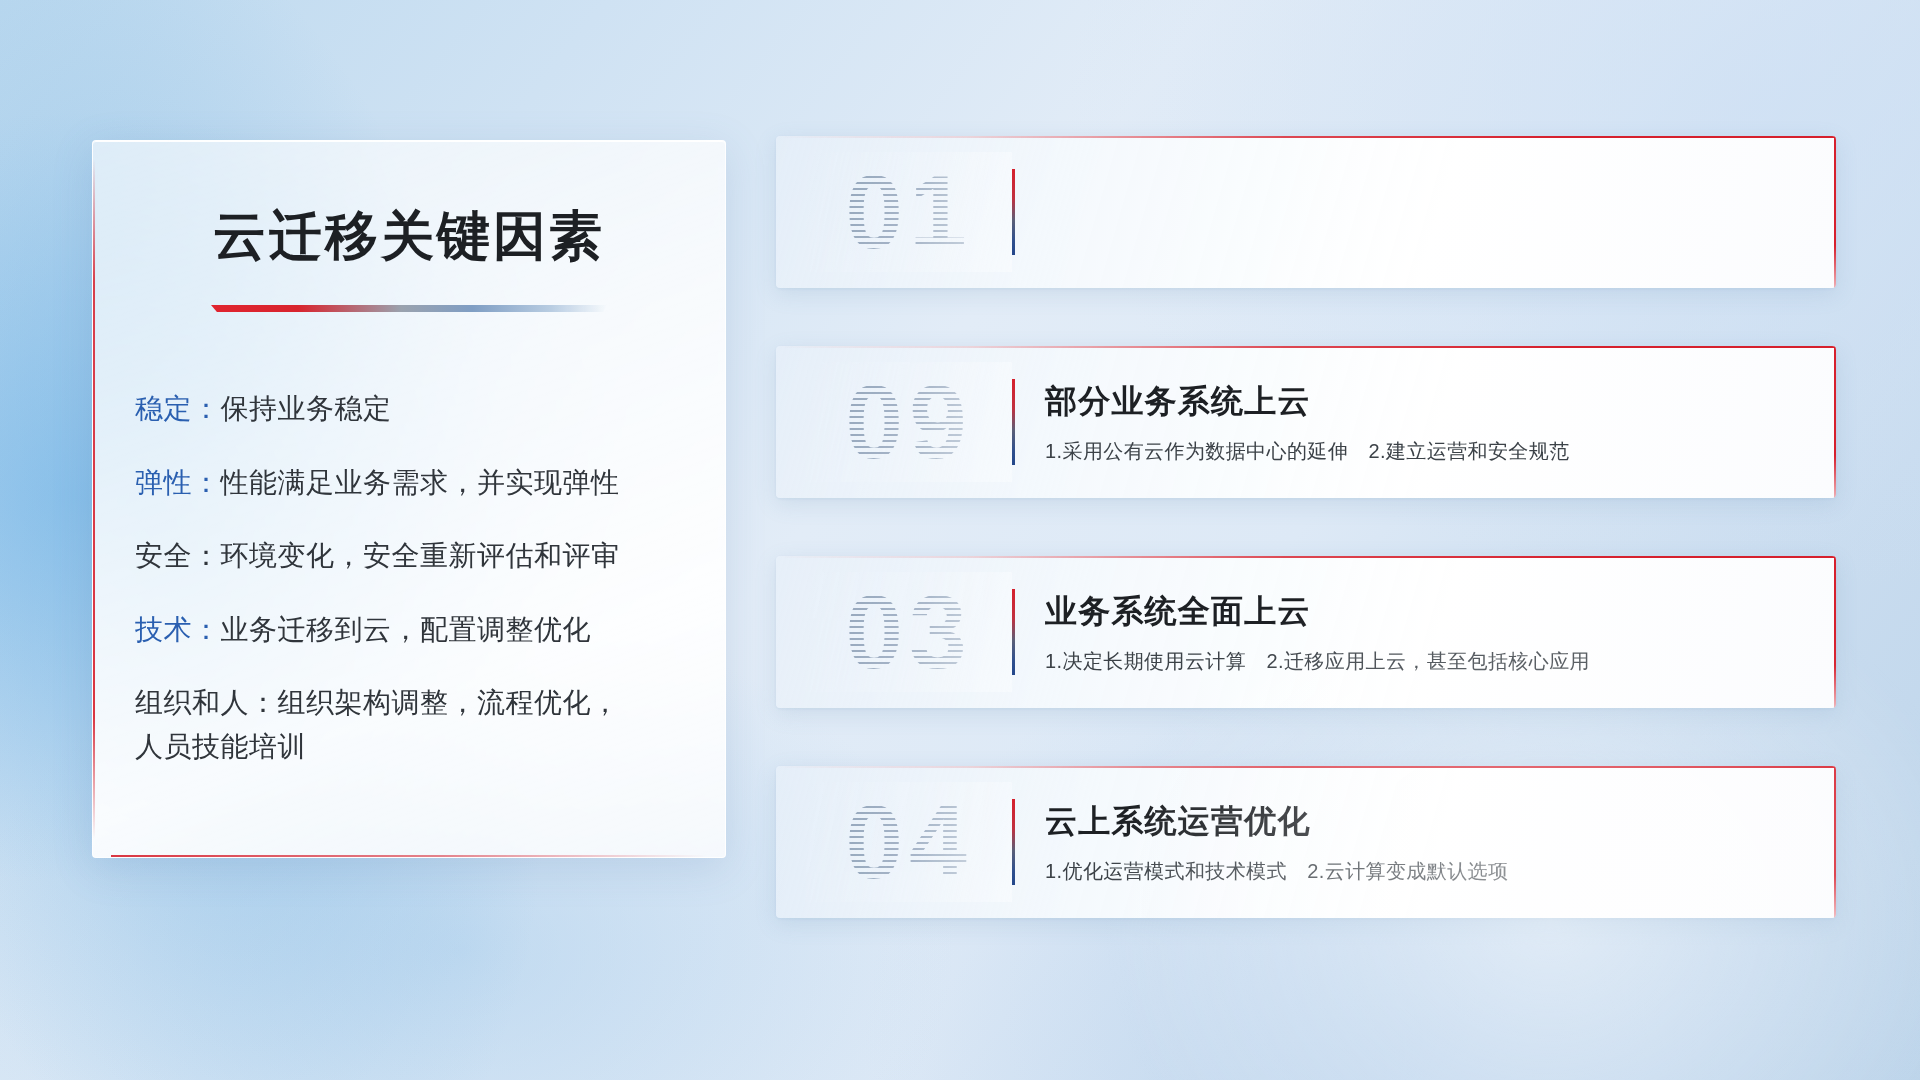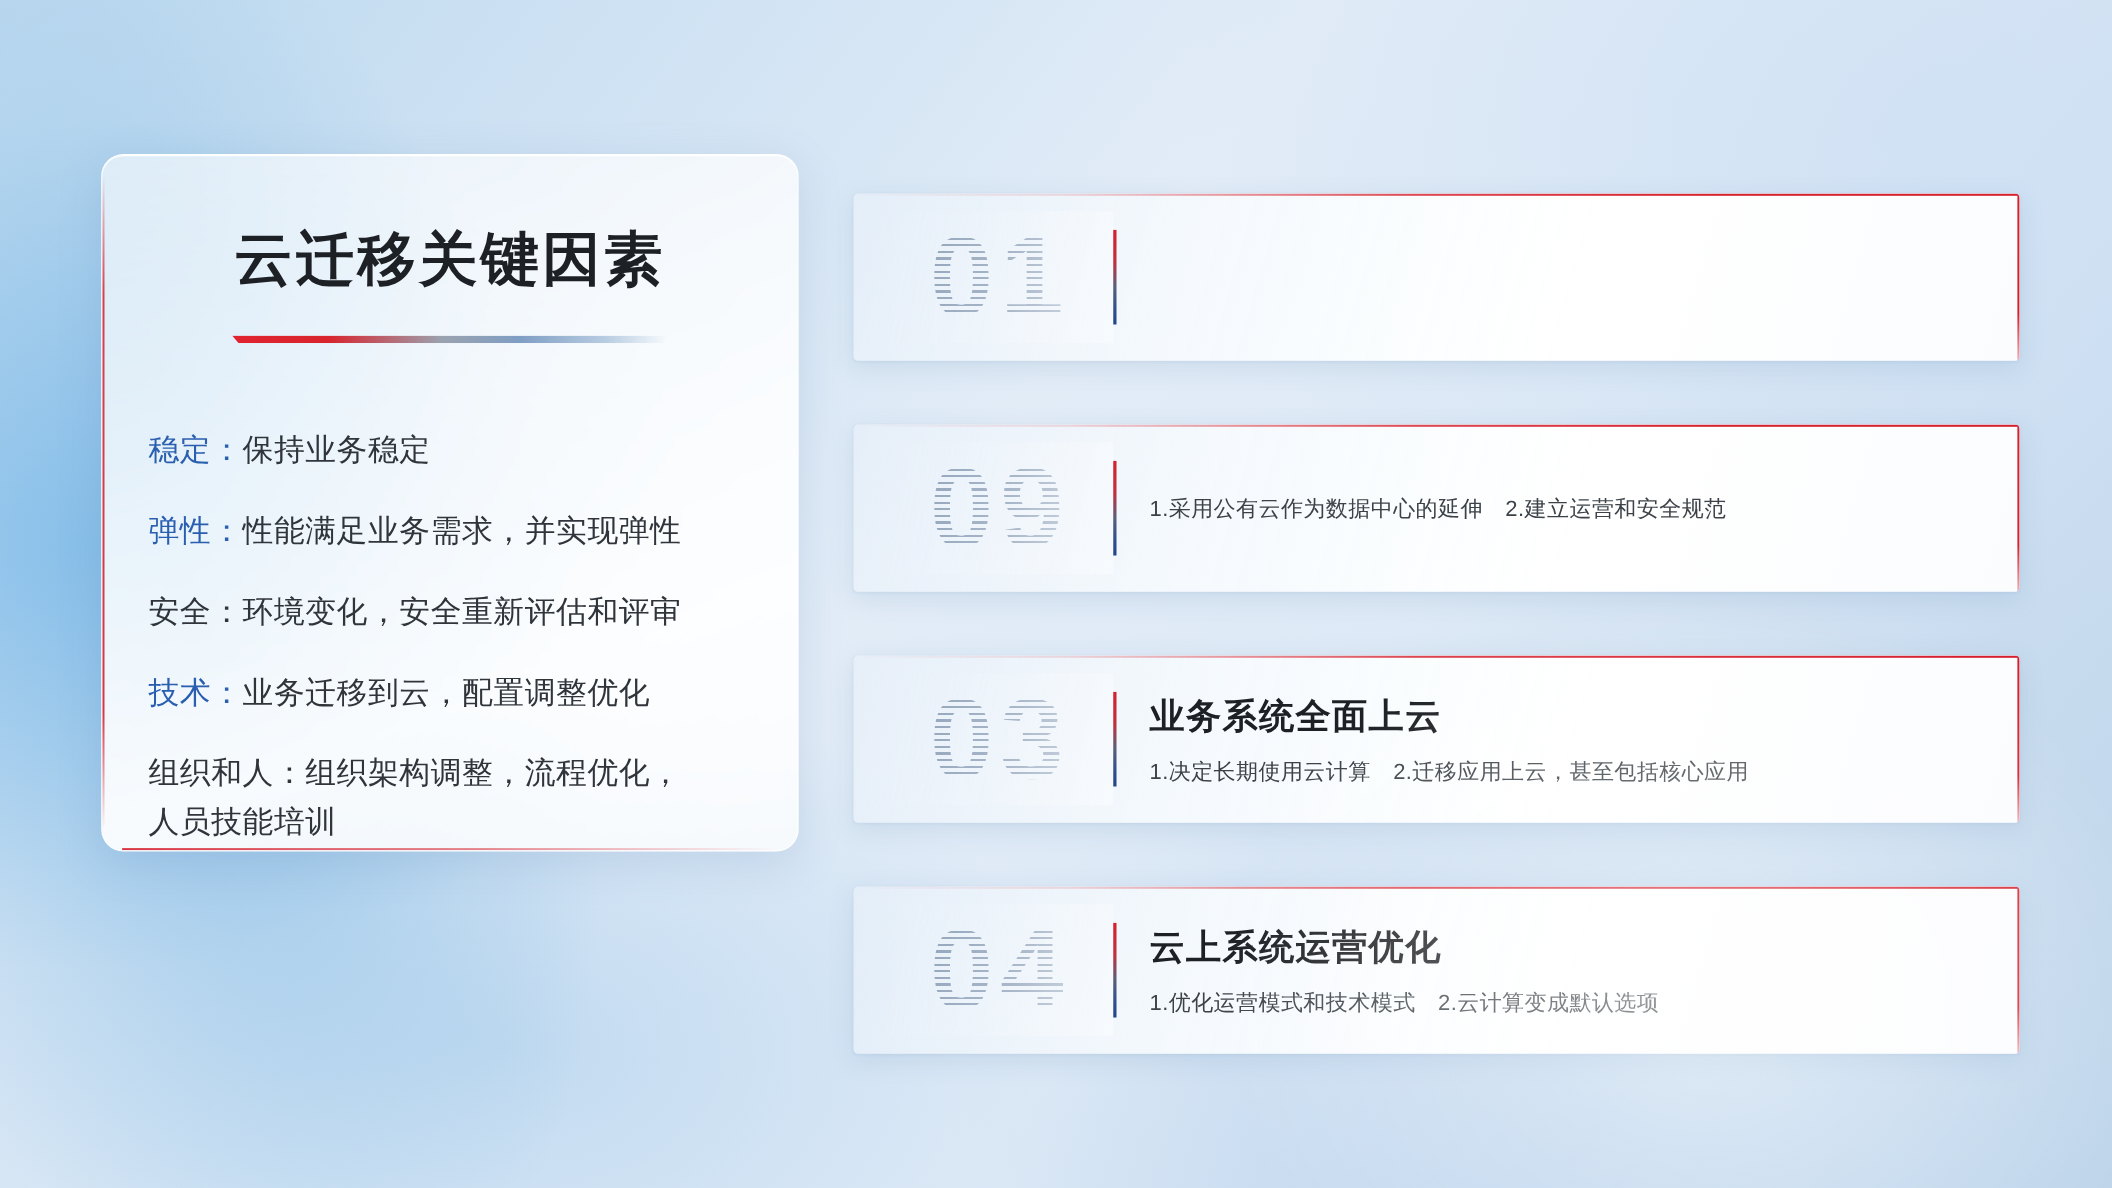--- a/index.html
+++ b/index.html
@@ -35,22 +35,22 @@
     position:absolute; right:-80px; bottom:-220px;
     width:900px; height:760px;
     background:radial-gradient(ellipse at 50% 50%, rgba(255,255,255,0.5) 0%, rgba(255,255,255,0) 70%);
     pointer-events:none;
   }
 
   
   .left-panel {
     position:absolute;
     left:92px; top:140px;
-    width:634px; height:634px;
-    border-radius:20px;
+    width:634px; height:718px;
+    border-radius:4px;
     background:linear-gradient(160deg, rgba(255,255,255,0.58) 0%, rgba(255,255,255,0.80) 38%, rgba(255,255,255,0.92) 72%, rgba(255,255,255,0.78) 100%);
     border:1px solid rgba(255,255,255,0.9);
     box-shadow:0 10px 40px rgba(90,130,175,0.18), inset 0 1px 0 rgba(255,255,255,0.95);
     backdrop-filter:blur(3px);
     overflow:hidden;
   }
   .left-panel .edge-red {
     position:absolute; left:0; top:18px; bottom:18px; width:2px;
     background:linear-gradient(180deg, rgba(214,32,45,0) 0%, rgba(214,32,45,0.85) 18%, rgba(214,32,45,0.9) 82%, rgba(214,32,45,0) 100%);
   }
@@ -100,21 +100,20 @@
   .stage-card {
     position:relative;
     height:152px;
     margin-bottom:58px;
     border-radius:4px;
     background:linear-gradient(106deg, rgba(232,240,249,0.72) 0%, rgba(246,250,253,0.94) 30%, #ffffff 62%, #fbfcfe 100%);
     box-shadow:0 6px 22px rgba(96,134,176,0.16), 0 1px 3px rgba(96,134,176,0.10);
     overflow:hidden;
     display:flex;
     align-items:center;
-    margin-top:40px;
   }
   .stage-card .top-rule {
     position:absolute; left:0; right:0; top:0; height:2px;
     background:linear-gradient(90deg, rgba(214,32,45,0) 0%, rgba(214,32,45,0.15) 18%, rgba(214,32,45,0.82) 48%, #d6202d 74%, #d6202d 100%);
   }
   .stage-card .right-rule {
     position:absolute; right:0; top:0; bottom:0; width:2px;
     background:linear-gradient(180deg, #d6202d 0%, #d6202d 72%, rgba(214,32,45,0.35) 100%);
   }
 
@@ -209,20 +208,21 @@
       <div class="stage-num">01</div>
       <span class="stage-bar"></span>
     </article>
 
     <article class="stage-card">
       <span class="top-rule"></span>
       <span class="right-rule"></span>
       <div class="stage-num">09</div>
       <span class="stage-bar"></span>
       <div class="stage-body">
+        <h2 class="stage-title">部分业务系统上云</h2>
         <p class="stage-sub">1.采用公有云作为数据中心的延伸　2.建立运营和安全规范</p>
       </div>
     </article>
 
     <article class="stage-card">
       <span class="top-rule"></span>
       <span class="right-rule"></span>
       <div class="stage-num">03</div>
       <span class="stage-bar"></span>
       <div class="stage-body">

